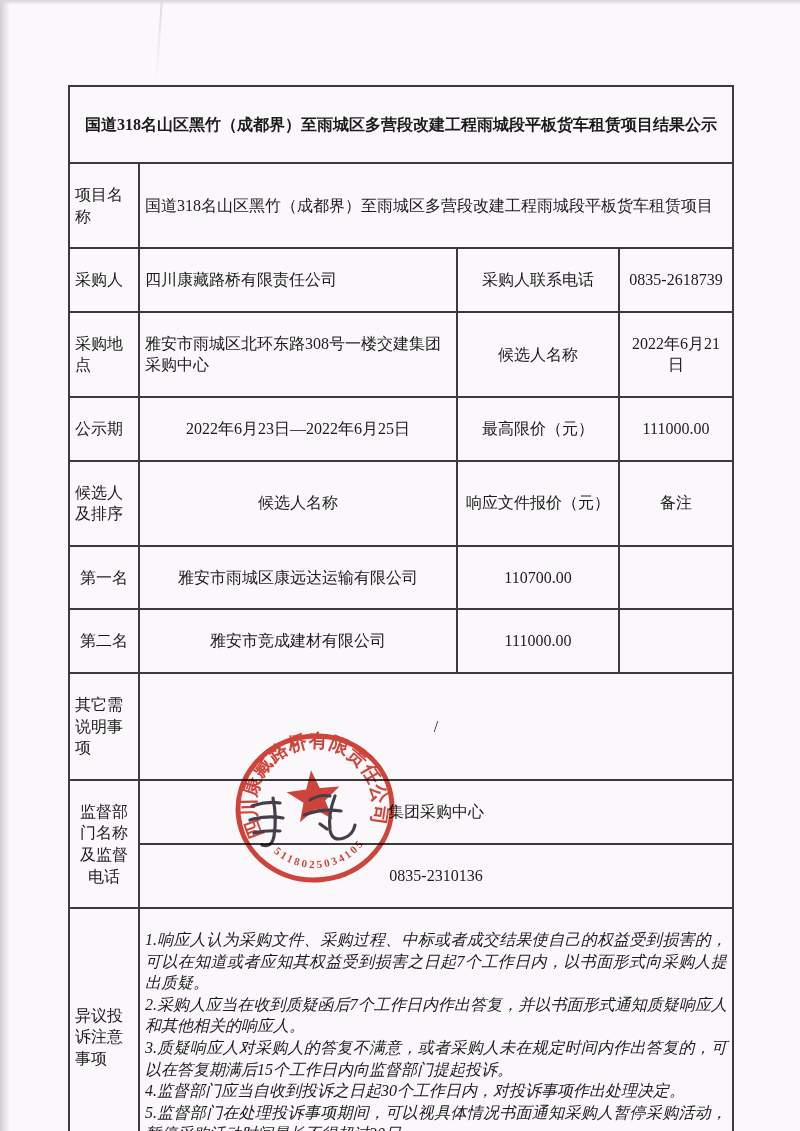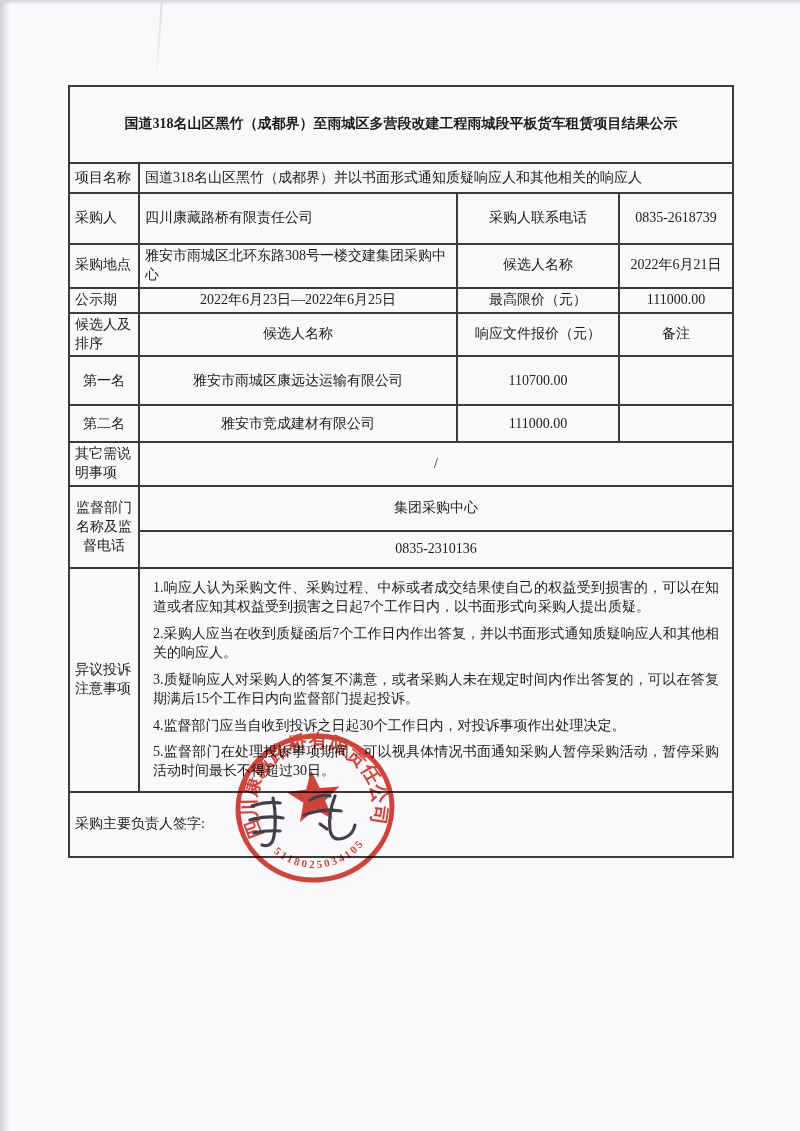--- a/index.html
+++ b/index.html
@@ -10,28 +10,28 @@
     color:#1b1b1b;
   }
   .scan-edge-left{position:absolute;left:0;top:0;width:10px;height:100%;
     background:linear-gradient(90deg,#cfccd4 0%,#e9e6ec 55%,rgba(251,248,251,0) 100%);}
   .scan-edge-top{position:absolute;left:0;top:0;width:100%;height:5px;
     background:linear-gradient(180deg,#d8d4db 0%,rgba(251,248,251,0) 100%);}
   .scan-crease{position:absolute;left:158px;top:0;width:2px;height:82px;
     background:linear-gradient(180deg,#dedae1,rgba(251,248,251,0));transform:skewX(-4deg);}
   table.doc{position:absolute;left:68px;top:85px;width:664px;
     border-collapse:collapse;table-layout:fixed;}
-  table.doc td{border:2px solid #3b3b3b;font-size:14px;line-height:1.35;
-    padding:2px 5px;vertical-align:middle;overflow:hidden;word-break:break-all;}
+  table.doc td{border:2px solid #3b3b3b;font-size:16px;line-height:1.35;
+    padding:20px 5px;vertical-align:middle;overflow:hidden;word-break:break-all;}
   .title-cell{font-size:19px;font-weight:bold;text-align:center;
     padding:4px 26px;line-height:1.55;}
   .c-center{text-align:center;}
   .label-cell{padding-left:3px;padding-right:2px;}
   .objection-cell{padding:6px 8px;line-height:1.6;text-align:justify;}
-  .objection-cell div{margin:8px;}
+  .objection-cell div{margin:0;font-style:italic;}
   .sign-cell{padding-left:8px;font-size:14.5px;margin-left:15px;}
   .stamp-wrap{position:absolute;left:232px;top:728px;width:166px;height:160px;
     mix-blend-mode:multiply;opacity:.92;}
   .seal-stroke{stroke:#d0362a;fill:none;}
   .seal-fill{fill:#d0362a;}
   .seal-text{fill:#d0362a;font-family:"Liberation Serif","DejaVu Serif",serif;font-weight:bold;}
   .sig-stroke{stroke:#34323c;fill:none;stroke-linecap:round;stroke-linejoin:round;}
 </style>
 </head>
 <body>
@@ -48,21 +48,21 @@
       <col style="width:114px">
   </colgroup>
 
   <tbody>
       <tr style="height:77px">
     <td colspan="4" class="title-cell">国道318名山区黑竹（成都界）至雨城区多营段改建工程雨城段平板货车租赁项目结果公示</td>
   </tr>
 
   <tr style="height:30px">
     <td class="label-cell">项目名称</td>
-    <td colspan="3">国道318名山区黑竹（成都界）并以书面形式通知质疑响应人和其他相关的响应人</td>
+    <td colspan="3">国道318名山区黑竹（成都界）至雨城区多营段改建工程雨城段平板货车租赁项目</td>
   </tr>
 
   <tr style="height:51px">
     <td class="label-cell">采购人</td>
     <td>四川康藏路桥有限责任公司</td>
     <td class="c-center">采购人联系电话</td>
     <td class="c-center">0835-2618739</td>
   </tr>
 
   <tr style="height:32px">

